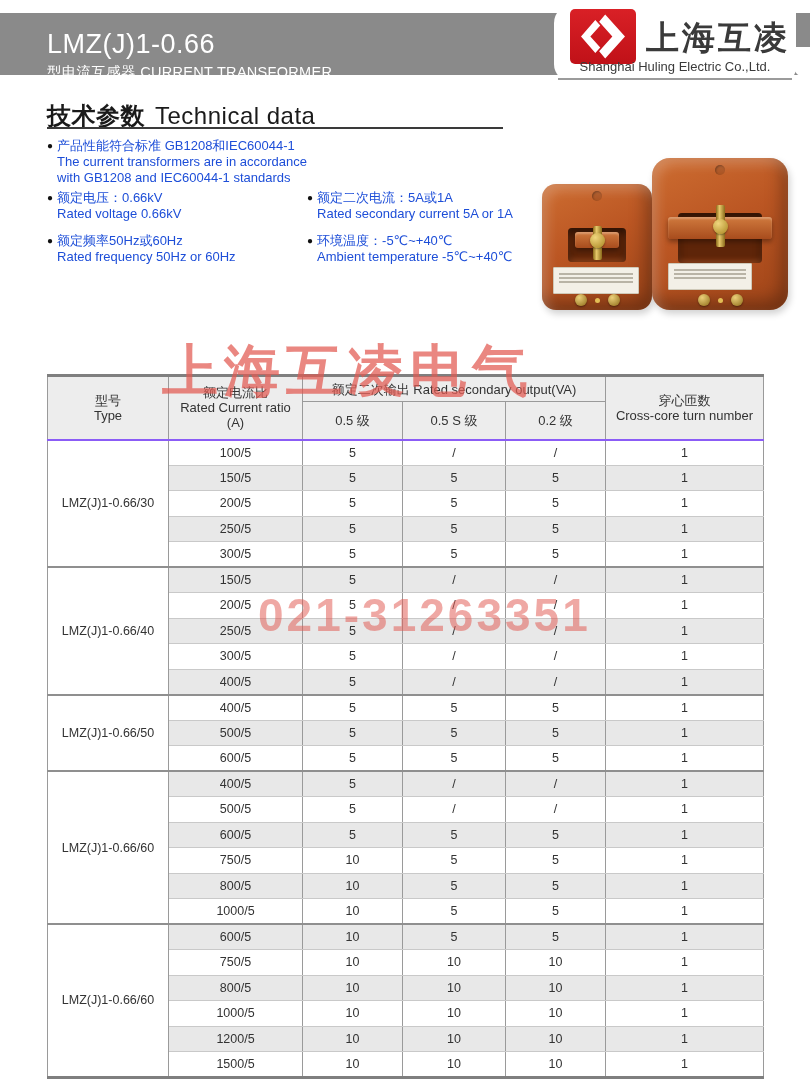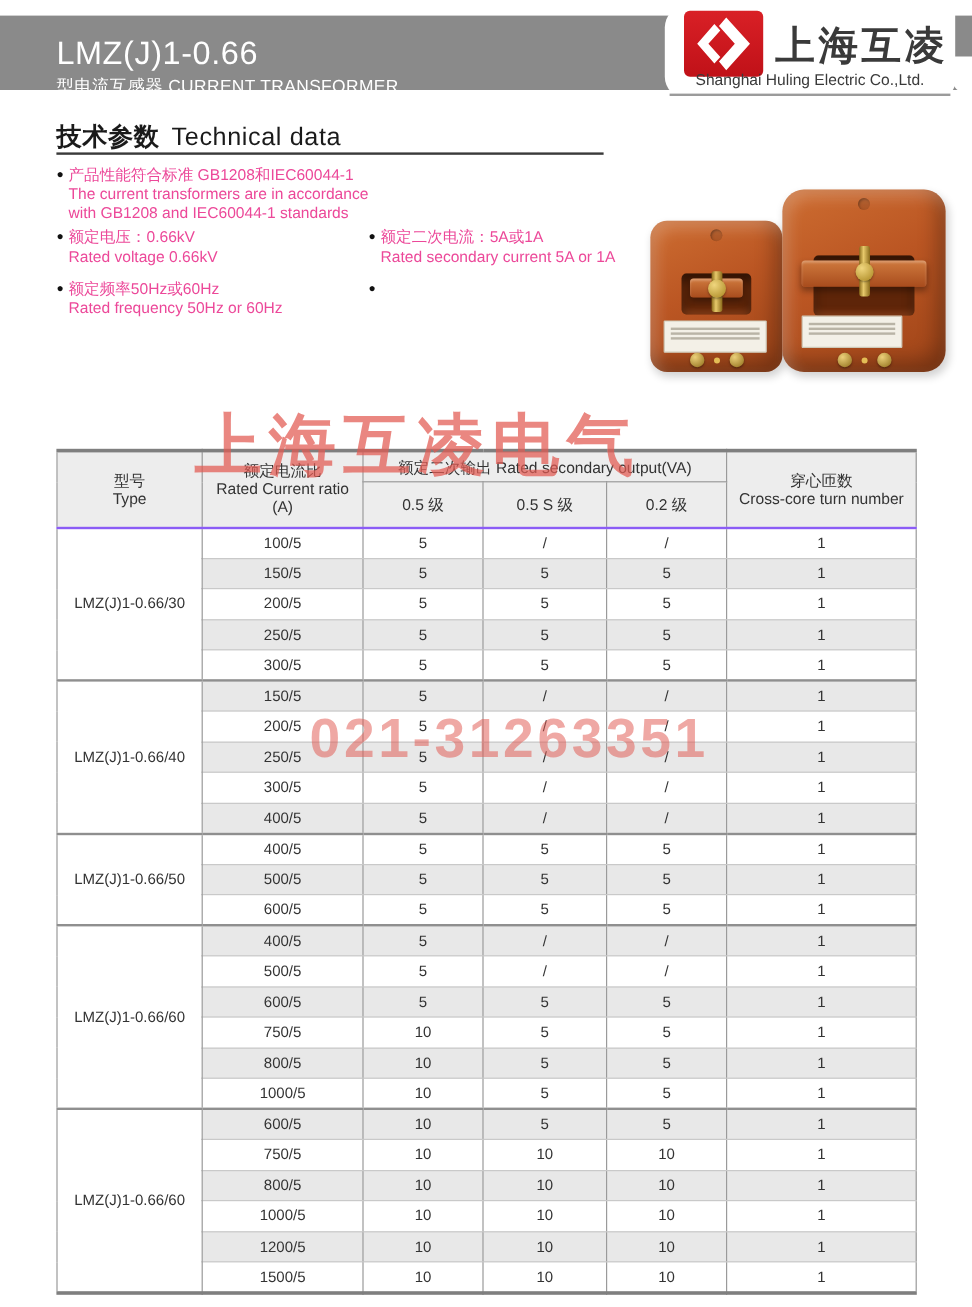--- a/index.html
+++ b/index.html
@@ -15,26 +15,26 @@
   .banner-title { position:absolute; left:47px; top:16px; font-size:27px; font-weight:normal; color:#fff; letter-spacing:.5px; }
   .banner-sub { position:absolute; left:47px; top:50px; font-size:14.5px; color:#fff; letter-spacing:.3px; }
   .logo-box { position:absolute; top:5px; right:14px; width:242px; height:77px; background:#fff; border-radius:18px 8px 14px 18px; z-index:2; }
   .logo-mark { position:absolute; left:16px; top:4px; width:66px; height:55px; border-radius:5px; background:linear-gradient(180deg,#d92026 0%,#c01118 100%); }
   .logo-mark svg { width:100%; height:100%; display:block; }
   .logo-cn { position:absolute; left:92px; top:11px; font-size:33px; font-weight:600; color:#3a3a3a; letter-spacing:3px; white-space:nowrap; }
   .logo-en { position:absolute; left:4px; right:4px; bottom:2px; text-align:center; font-size:13px; color:#3a3a3a; border-bottom:2px solid #9b9b9b; padding-bottom:4px; white-space:nowrap; }
   .banner-patch { position:absolute; top:47px; right:0; width:16px; height:30px; background:#fff; border-radius:0 0 0 10px; z-index:1; }
 
   
-  .sec-title { position:absolute; left:47px; top:100px; font-size:21px; font-weight:600; color:#1a1a1a; letter-spacing:.5px;text-align:right; }
+  .sec-title { position:absolute; left:47px; top:100px; font-size:24px; font-weight:600; color:#1a1a1a; letter-spacing:.5px;text-align:right; }
   .sec-title .en { font-weight:500; margin-left:10px; }
   .sec-rule { position:absolute; left:47px; top:127px; width:456px; height:2px; background:#3a3a3a; }
   .bullet { position:absolute; display:flex; width:270px; }
   .bullet .dot { font-size:10px; line-height:16px; margin-right:4px; color:#111; }
-  .bullet .lines { font-size:13px; line-height:16px; color:#ec4899; }
+  .bullet .lines { font-size:13px; line-height:16px; color:#1d4ed8; }
   .b-l1 { left:47px; top:138px; }
   .b-l2 { left:47px; top:190px; }
   .b-l3 { left:47px; top:233px; }
   .b-r1 { left:307px; top:190px; }
   .b-r2 { left:307px; top:233px; }
 
   
   .ct { position:absolute; border-radius:14px;
         background:linear-gradient(155deg,#cd6d31 0%,#bb5623 45%,#9e4418 100%);
         box-shadow:inset 5px 6px 12px rgba(255,255,255,.22), inset -7px -9px 16px rgba(0,0,0,.28), 2px 4px 7px rgba(0,0,0,.18); }
@@ -126,20 +126,21 @@
   <div class="bullet b-l3">
       <span class="dot">●</span>
       <div class="lines"><span>额定频率50Hz或60Hz</span><br><span>Rated frequency 50Hz or 60Hz</span></div>
     </div>
   <div class="bullet b-r1">
       <span class="dot">●</span>
       <div class="lines"><span>额定二次电流：5A或1A</span><br><span>Rated secondary current 5A or 1A</span></div>
     </div>
   <div class="bullet b-r2">
       <span class="dot">●</span>
+      <div class="lines"><span>环境温度：-5℃~+40℃</span><br><span>Ambient temperature -5℃~+40℃</span></div>
     </div>
 
   <div class="ct ct-small">
     <div class="topmark"></div>
     <div class="window"></div>
     <div class="bar"></div>
     <div class="screw"></div>
     <div class="screwhead"></div>
     <div class="label">
         <i></i>

